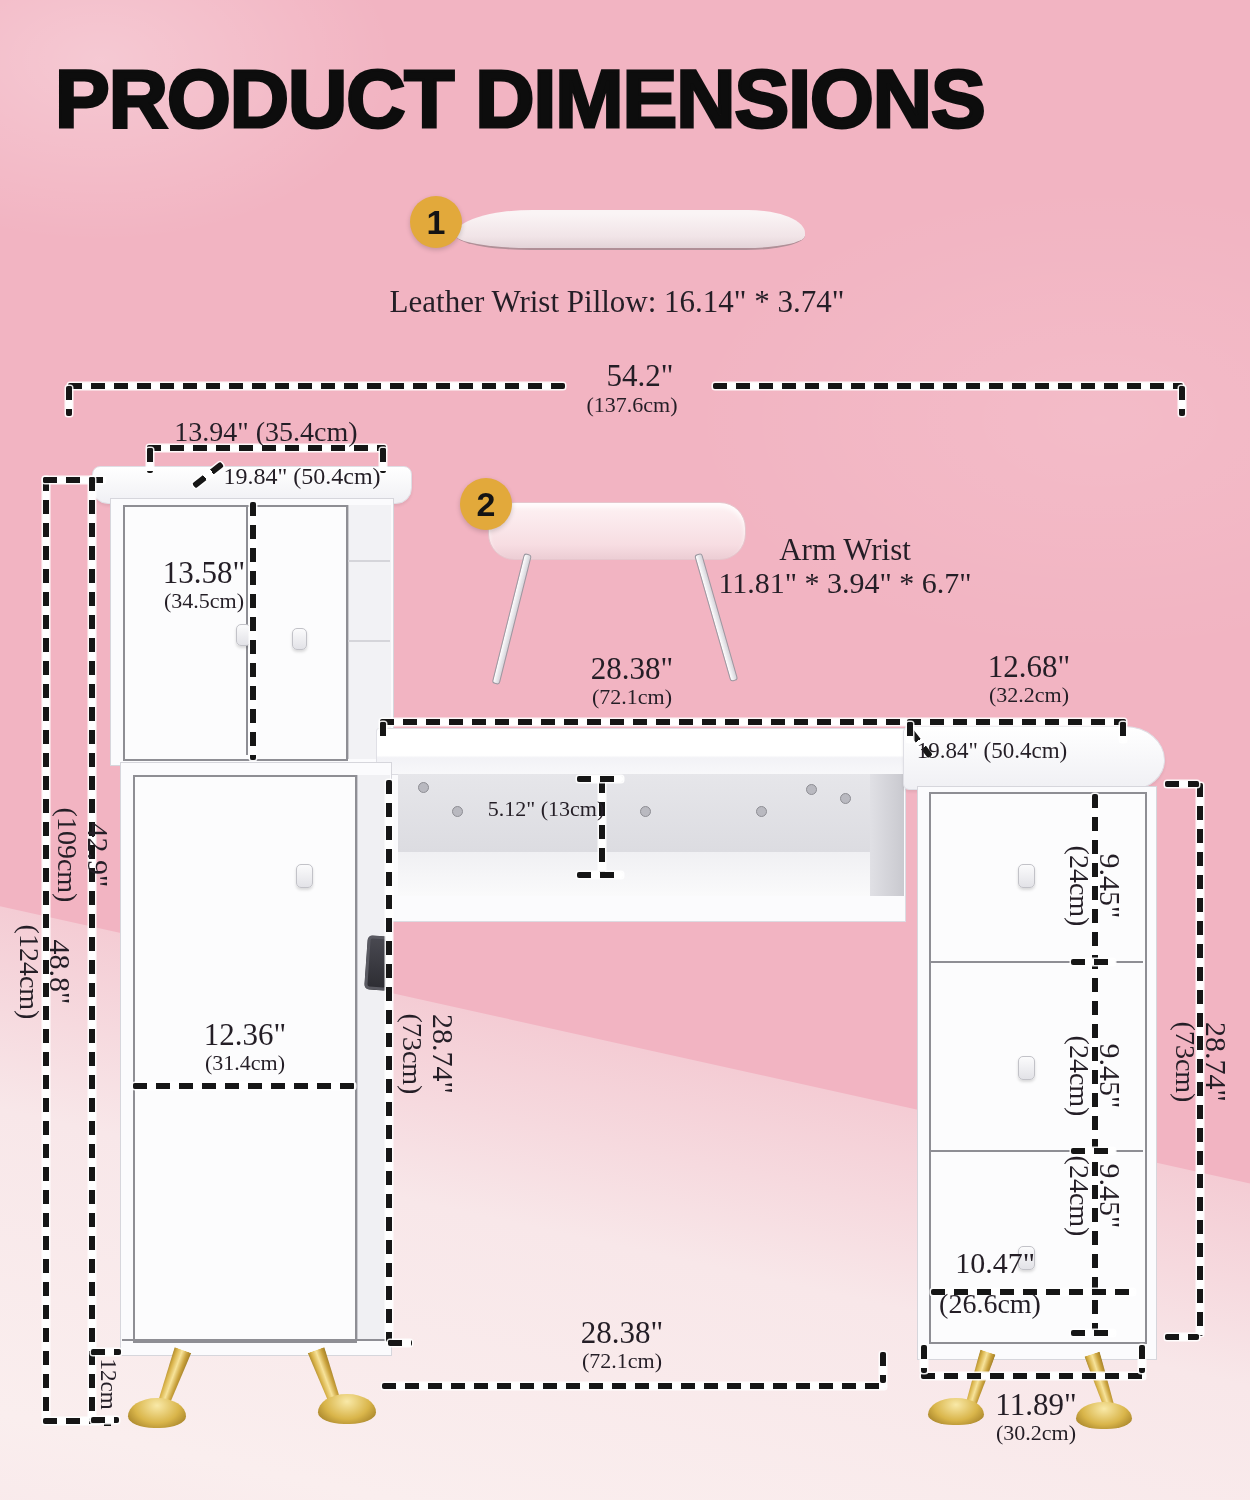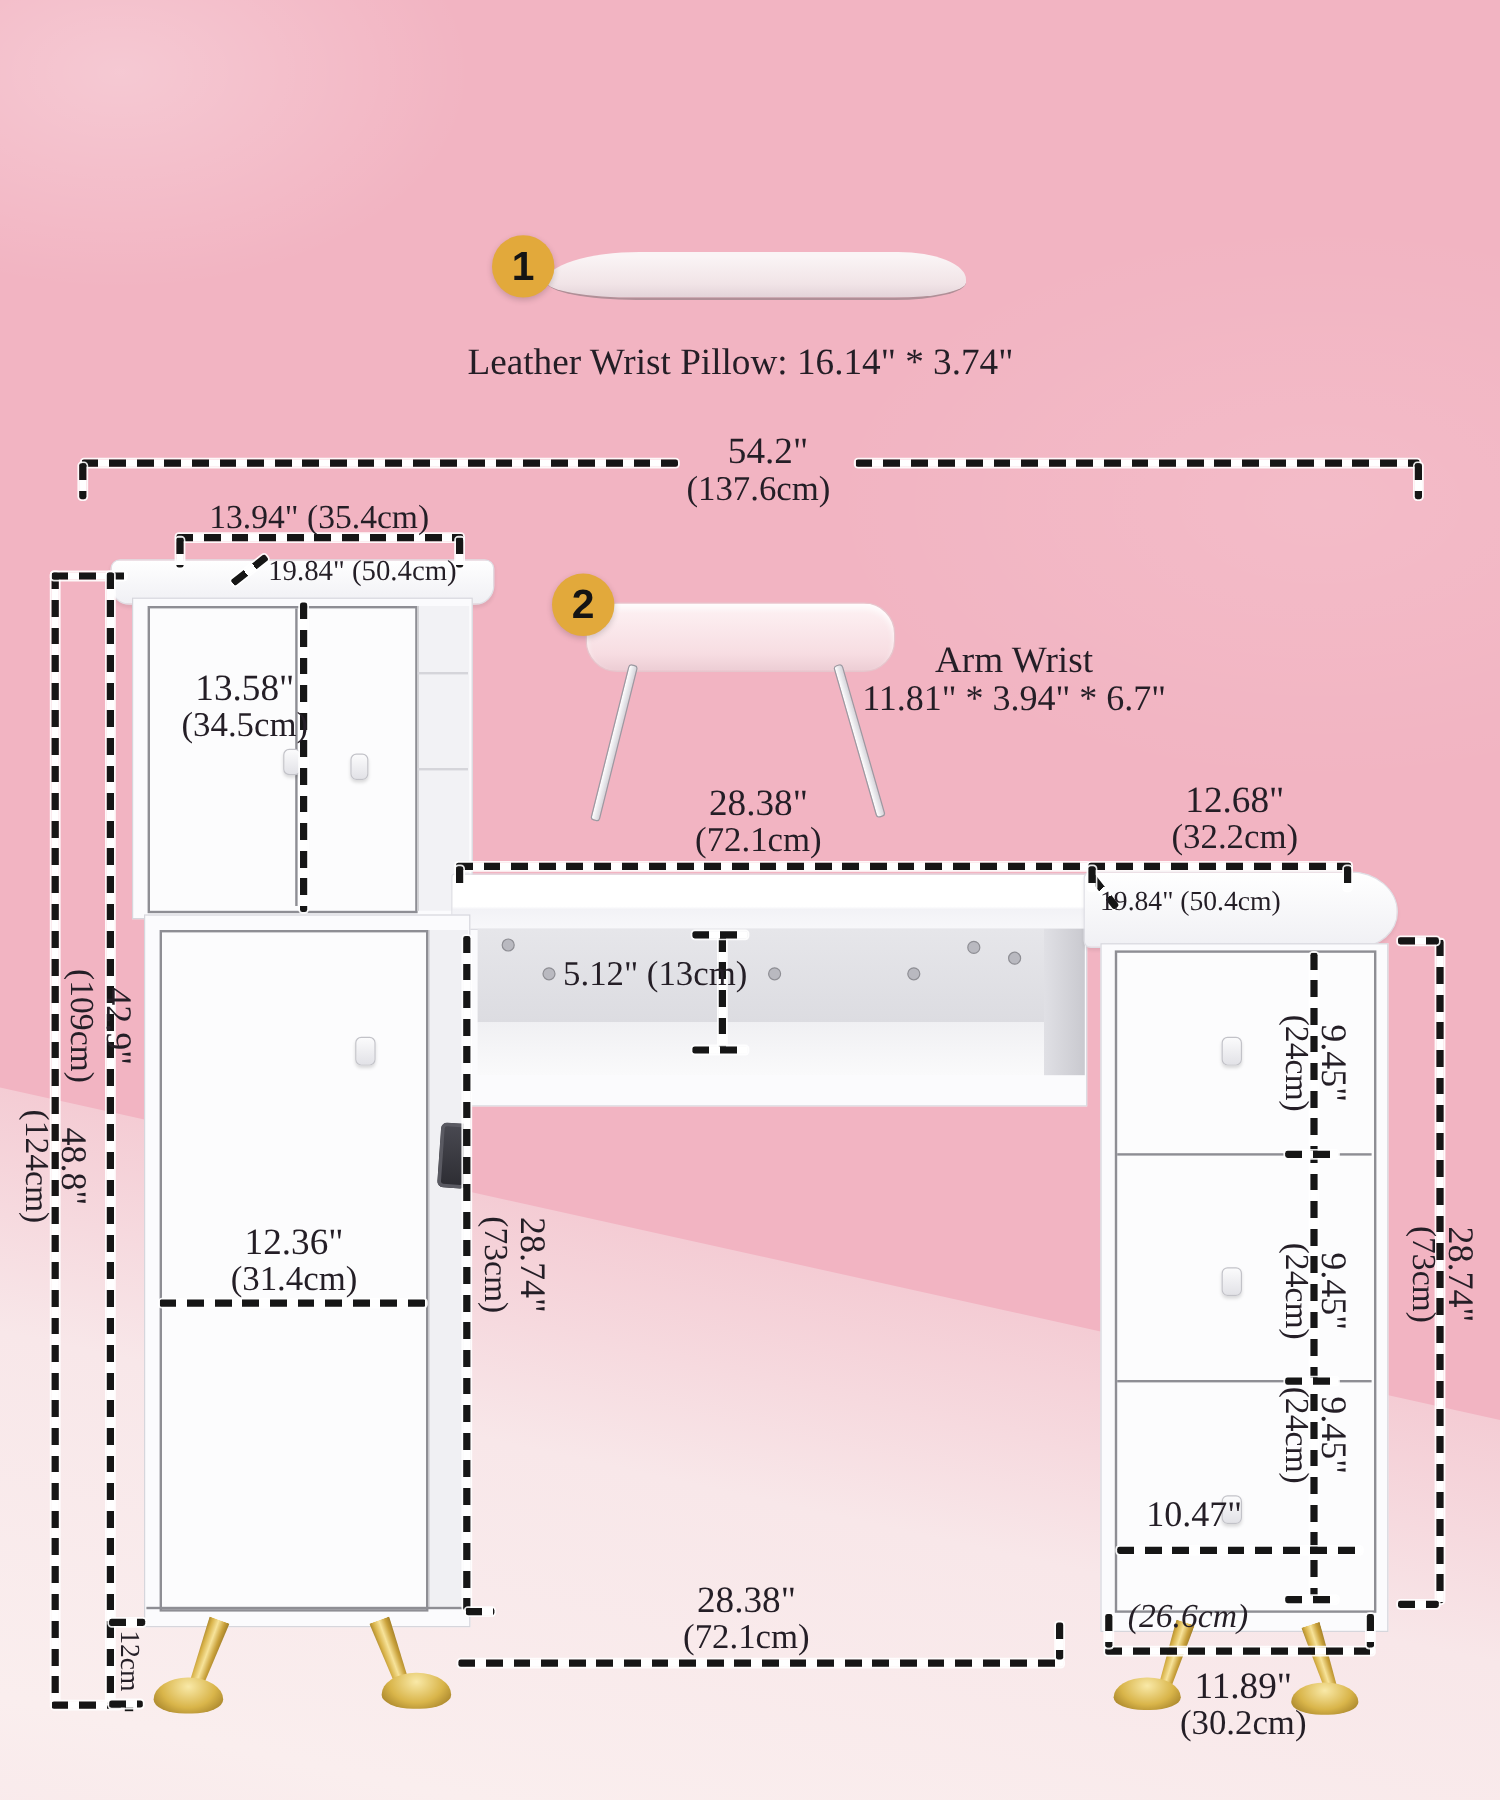--- a/index.html
+++ b/index.html
@@ -26,21 +26,21 @@
   .hd{position:absolute;z-index:3;height:6px;border-radius:2px;
       background:repeating-linear-gradient(90deg,#161616 0 14px,#ffffff 14px 23px);
       box-shadow:0 0 0 1.5px rgba(255,255,255,.9);}
   .vd{position:absolute;z-index:3;width:6px;border-radius:2px;
       background:repeating-linear-gradient(180deg,#161616 0 14px,#ffffff 14px 23px);
       box-shadow:0 0 0 1.5px rgba(255,255,255,.9);}
   .meas{color:#241e26;z-index:4;}
   .hlabel{position:absolute;transform:translateX(-50%);text-align:center;line-height:1.08;white-space:nowrap;}
   .sline{position:absolute;transform:translateX(-50%);white-space:nowrap;}
   .vlabel{position:absolute;transform:translate(-50%,-50%) rotate(90deg);text-align:center;line-height:1.05;white-space:nowrap;}
-  .f31{font-size:31px}.f30{font-size:30px}.f29{font-size:29px}.f28{font-size:28px}
+  .f31{font-size:31px}.f30{font-size:30px}.f29{font-size:22px}.f28{font-size:28px}
   .f24{font-size:24px}.f23{font-size:23px}
   .badge{position:absolute;z-index:4;width:52px;height:52px;border-radius:50%;background:#e2a93b;
     color:#141414;font-family:"Liberation Sans",sans-serif;font-weight:bold;font-size:34px;
     display:flex;align-items:center;justify-content:center;box-shadow:0 2px 5px rgba(0,0,0,.18);}
   .wood{background:#fbfbfd;border:1px solid #d6d6dc;}
   .door{border:2px solid #8e8e94;background:#fcfcfd;}
   .knob{position:absolute;z-index:3;background:linear-gradient(180deg,#fbfbfc,#e2e2e7);
     border:1px solid #c2c2c8;border-radius:5px;box-shadow:0 2px 3px rgba(0,0,0,.14);}
   .sep{position:absolute;background:#8e8e94;z-index:2;}
   .scr{position:absolute;width:9px;height:9px;border-radius:50%;background:#b9b9c0;border:1px solid #8e8e94;}
@@ -50,20 +50,21 @@
     border-radius:50% 50% 46% 46%/62% 62% 40% 40%;}
   .rod{position:absolute;z-index:2;width:6px;background:linear-gradient(90deg,#ffffff,#d4d4da);
     border:1px solid #9a9aa2;border-radius:3px;transform-origin:50% 0;}
 </style>
 </head>
 <body>
 
 <div id="stage">
   <div class="bglight"></div>
 
+  <div class="el z title" style="left:55px;top:52px;">PRODUCT DIMENSIONS</div>
 
   <div class="badge" style="left:410px;top:196px;">1</div>
   <div class="el z" style="left:455px;top:210px;width:350px;height:38px;border-radius:58% 42% 44% 56%/160% 150% 95% 100%;
               background:linear-gradient(180deg,#faf4f5 10%,#f1e4e7 70%,#e3d3d8);border-bottom:2px solid #b08f97;"></div>
   <div class="el z meas sline f31" style="left:617px;top:284px;">Leather Wrist Pillow: 16.14" * 3.74"</div>
 
   <div class="hd" style="left:68px;top:383px;width:497px;"></div>
   <div class="hd" style="left:713px;top:383px;width:470px;"></div>
   <div class="vd" style="left:66px;top:386px;height:30px;"></div>
   <div class="vd" style="left:1179px;top:386px;height:30px;"></div>
@@ -203,21 +204,21 @@
   <div class="vlabel meas" style="left:1096px;top:1076px;">
     <div class="f30">9.45"</div>
     <div class="f28">(24cm)</div>
   </div>
   <div class="vlabel meas" style="left:1096px;top:1196px;">
     <div class="f30">9.45"</div>
     <div class="f28">(24cm)</div>
   </div>
   <div class="hd" style="left:931px;top:1289px;width:204px;"></div>
   <div class="el meas sline f30" style="left:995px;top:1246px;">10.47"</div>
-  <div class="el meas sline f28" style="left:990px;top:1332px;font-style:italic;">(26.6cm)</div>
+  <div class="el meas sline f28" style="left:990px;top:1288px;">(26.6cm)</div>
 
   <div class="vd" style="left:1197px;top:783px;height:553px;"></div>
   <div class="hd" style="left:1165px;top:781px;width:34px;"></div>
   <div class="hd" style="left:1165px;top:1334px;width:34px;"></div>
   <div class="vlabel meas" style="left:1202px;top:1062px;">
     <div class="f30">28.74"</div>
     <div class="f28">(73cm)</div>
   </div>
 
   <div class="hd" style="left:921px;top:1373px;width:224px;"></div>

